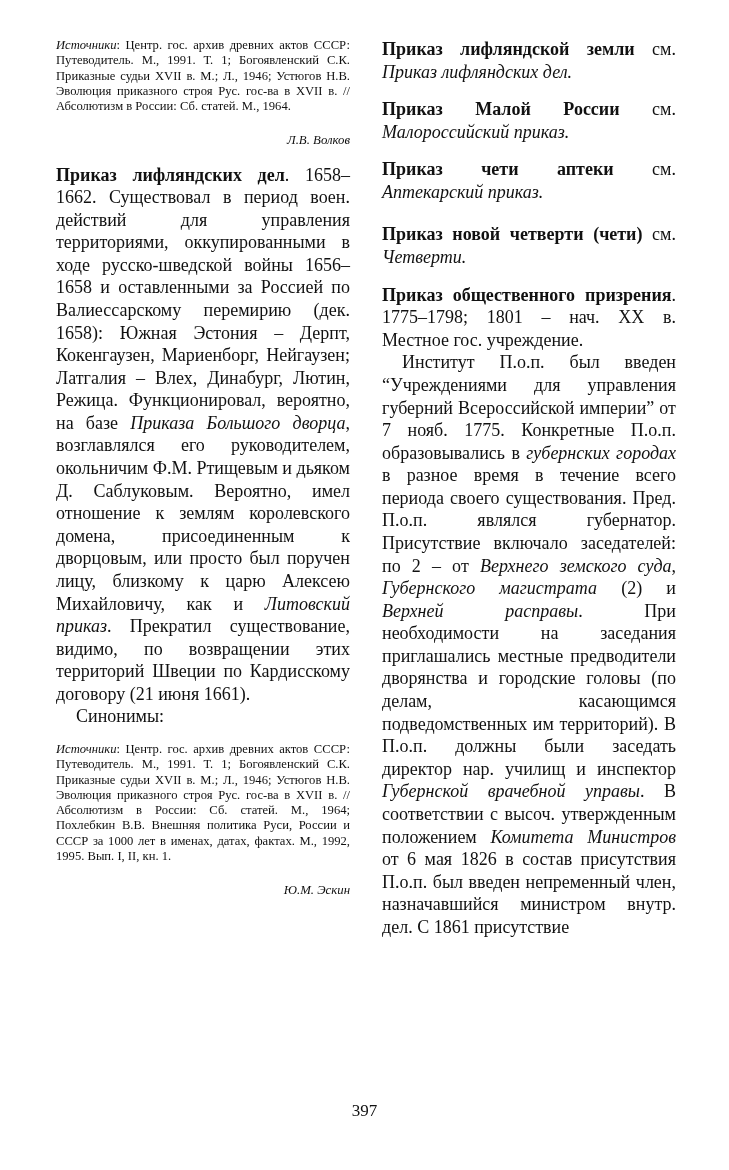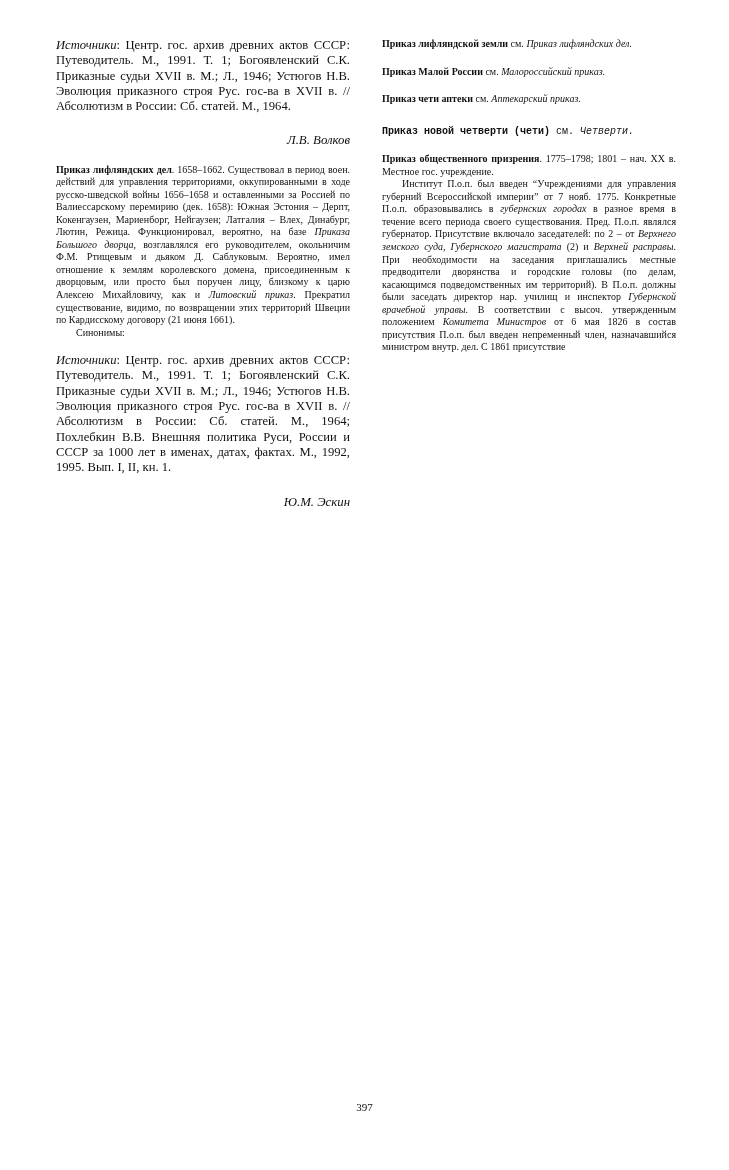--- a/index.html
+++ b/index.html
@@ -30,42 +30,42 @@
     display: flex;
     gap: 32px;
   }
   .col {
     width: 294px;
   }
   p {
     margin: 0;
     text-align: justify;
     text-justify: inter-word;
-    font-size: 10px;
+    font-size: 18px;
     line-height: 1.255;
     hyphens: manual;
   }
   .src {
     font-size: 12.6px;
     line-height: 1.215;
     text-align: justify;
   }
   .src .lbl {
     font-style: italic;
   }
   .sig {
     font-size: 12.8px;
     font-style: italic;
     text-align: right;
     margin-top: 18px;
   }
   .entry {
     margin-top: 15px;
   }
-  .entry.big { margin-top: 20px; font-family: Liberation Mono, monospace; }
+  .entry.big { margin-top: 20px; }
   .hw {
     font-weight: bold;
   }
   .it {
     font-style: italic;
   }
   .indent {
     text-indent: 20px;
   }
   .syn-head {
@@ -76,21 +76,21 @@
     font-weight: bold;
     text-indent: 20px;
     margin-top: 1px;
   }
   .pageno {
     position: absolute;
     left: 0;
     top: 1101px;
     width: 729px;
     text-align: center;
-    font-size: 11px;
+    font-size: 17px;
   }
   .src-block { margin-top: 14px; }
 </style>
 </head>
 <body>
 
 <div class="page">
   <div class="columns">
 
     <div class="col">

